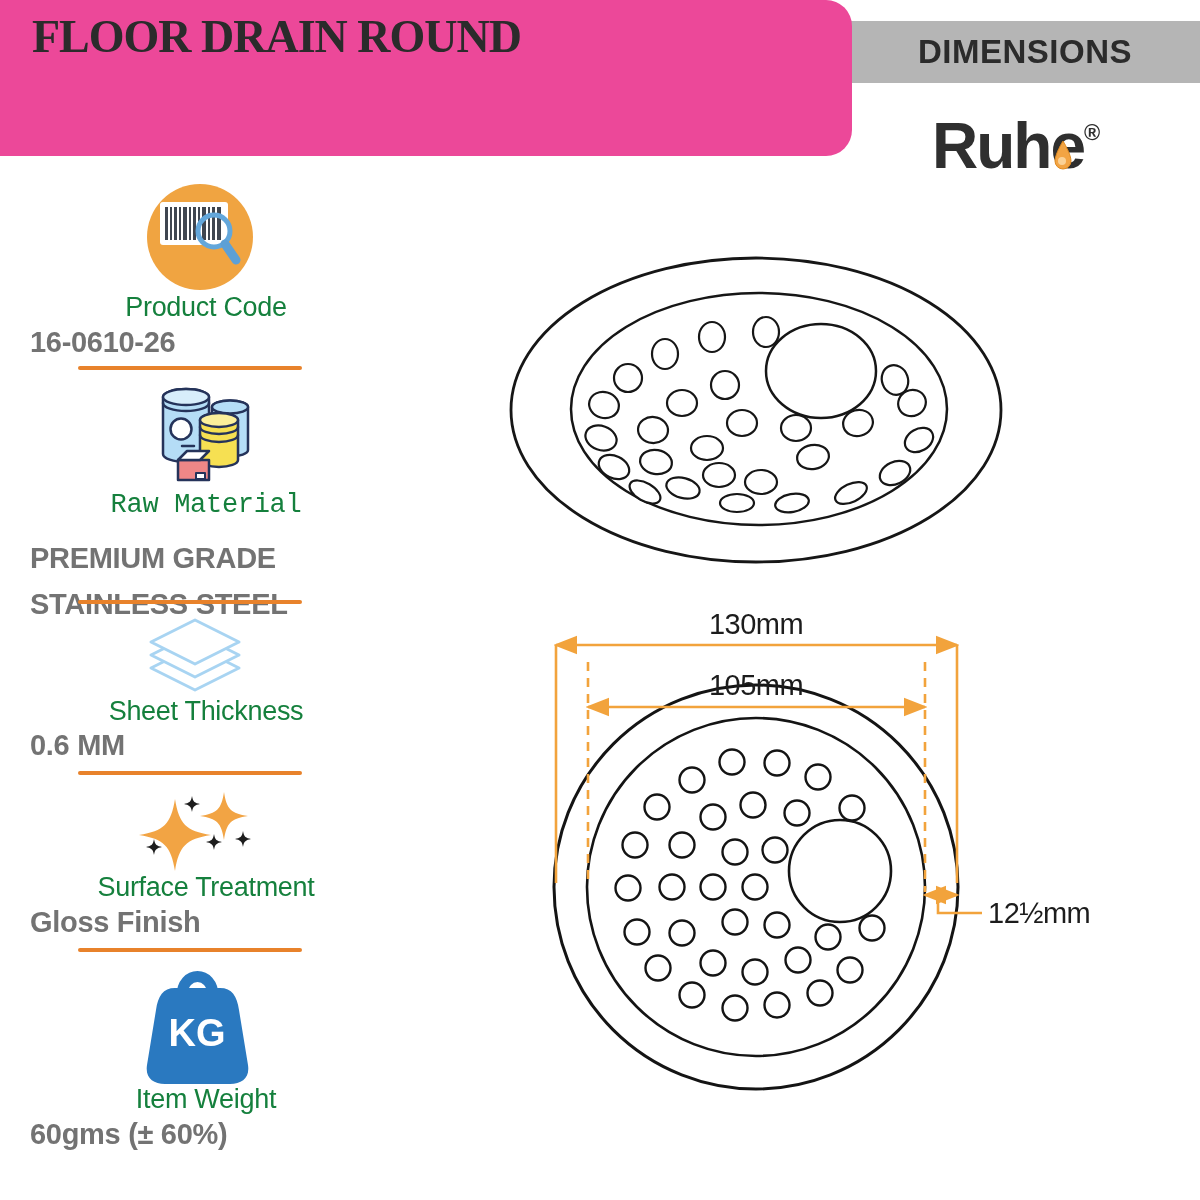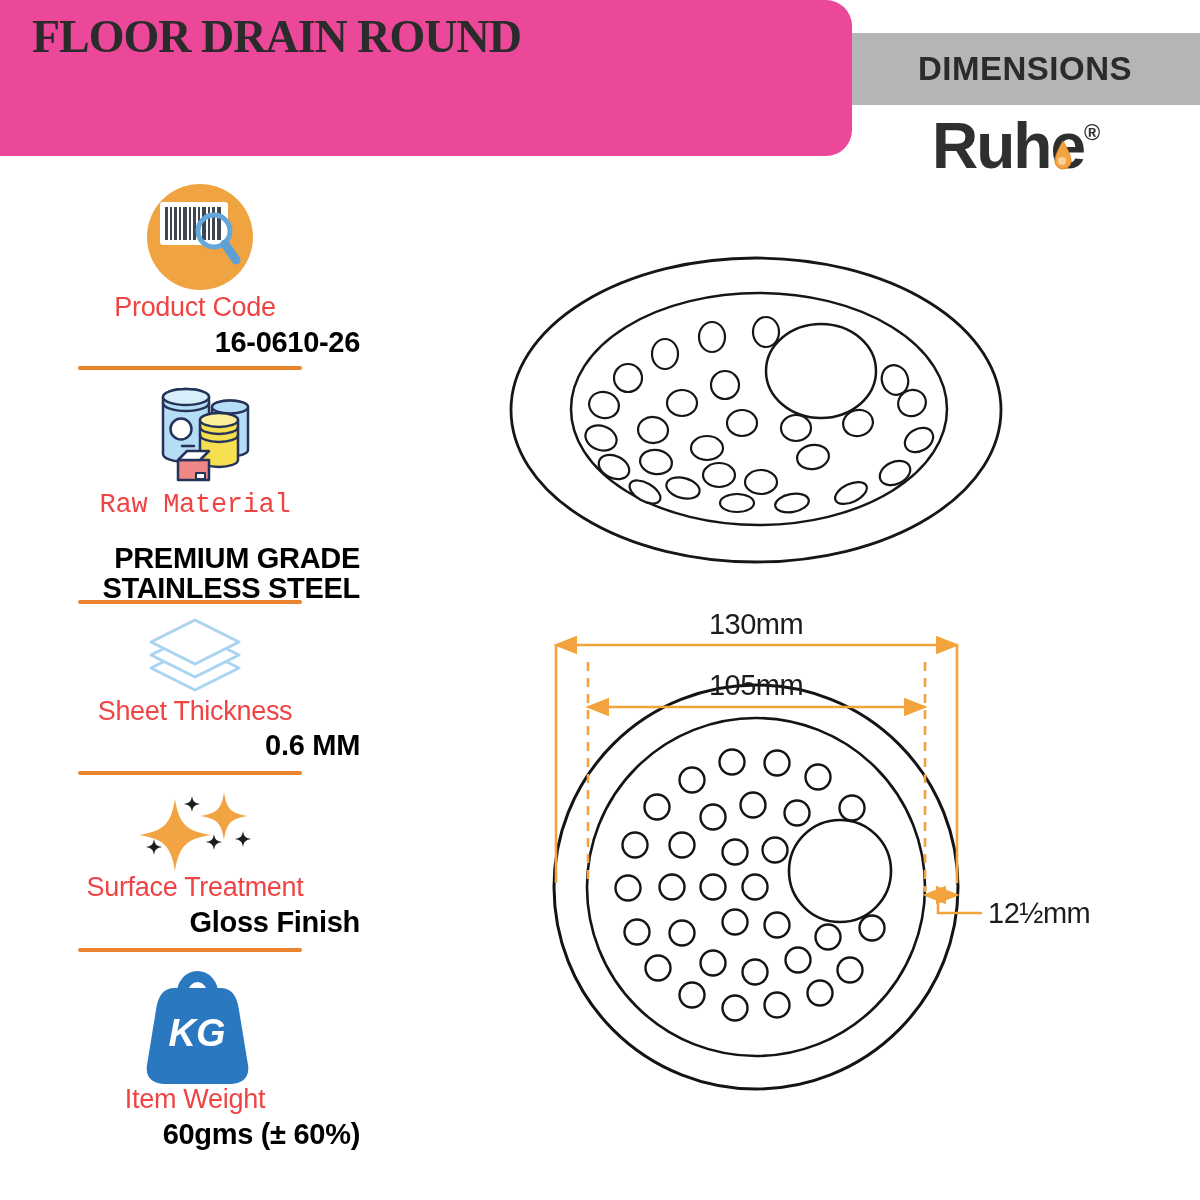--- a/index.html
+++ b/index.html
@@ -1,60 +1,60 @@
 <!DOCTYPE html>
 <html><head>
 <meta charset="utf-8">
 <style>
   html,body{margin:0;padding:0;}
   body{
     width:1200px;height:1200px;position:relative;background:#ffffff;
     font-family:"Liberation Sans", sans-serif;overflow:hidden;color:#1e1e1e;
   }
-  .abs{position:absolute;font-style:italic;}
+  .abs{position:absolute;}
 
   
   .banner{
     position:absolute;left:0;top:0;width:852px;height:156px;
     background:#ec4899;border-radius:0 26px 26px 0;z-index:2;font-family:Liberation Serif, serif;
   }
   .banner-title{
     position:absolute;left:32px;top:10px;font-size:46px;font-weight:700;
     color:#2b2b2b;letter-spacing:-1px;white-space:nowrap;
   }
   .banner-sub{
     position:absolute;left:32px;top:68px;font-size:38px;font-weight:400;
     color:#ffffff;letter-spacing:-1px;white-space:nowrap;
   }
   .gray-band{
-    position:absolute;left:850px;top:33px;width:350px;height:72px;
+    position:absolute;left:850px;top:21px;width:350px;height:62px;
     background:#B5B5B5;z-index:1;display:flex;align-items:center;justify-content:center;
   }
   .gray-band-label{
     font-size:33px;font-weight:700;color:#2b2b2b;letter-spacing:0.5px;
   }
   .logo{
     position:absolute;left:932px;top:104px;width:240px;height:84px;z-index:3;
   }
   .logo-text{
     font-size:64px;font-weight:800;color:#2f2f2f;letter-spacing:-2px;line-height:84px;
   }
   .logo-reg{
     font-size:22px;font-weight:700;color:#2f2f2f;vertical-align:28px;letter-spacing:0;
   }
   .logo-drop{position:absolute;left:122px;top:36px;}
 
   
   .slabel{
-    position:absolute;left:30px;width:330px;text-align:center;
-    font-size:27px;font-weight:400;color:#ef4444;letter-spacing:-0.3px;
+    position:absolute;left:41px;width:330px;text-align:center;
+    font-size:27px;font-weight:400;color:#15803d;letter-spacing:-0.3px;
   }
   .svalue{
-    position:absolute;left:30px;width:330px;text-align:right;
-    font-size:29px;font-weight:700;color:#000000;letter-spacing:-0.3px;
+    position:absolute;left:30px;width:330px;text-align:left;
+    font-size:29px;font-weight:700;color:#737373;letter-spacing:-0.3px;
   }
   .divider{
     position:absolute;left:78px;width:224px;height:4px;background:#E8822B;border-radius:2px;
   }
 
   
   .drawing{position:absolute;}
   svg text{font-family:"Liberation Sans", sans-serif;}
   .dimtext{font-size:29px;font-weight:500;fill:#1c1c1c;letter-spacing:-0.5px;}
 </style>
@@ -120,21 +120,21 @@
         <path d="M50,44 a19,7 0 0 0 38,0" fill="none"></path>
         <path d="M50,52 a19,7 0 0 0 38,0" fill="none"></path>
         <rect x="28" y="77" width="31" height="20" fill="#EF8787"></rect>
         <polygon points="28,77 37,68 59,68 50,77" fill="#ffffff"></polygon>
         <rect x="46" y="90" width="9" height="6" fill="#ffffff" stroke-width="2"></rect>
       </g>
     </svg>
   </div>
   <div class="slabel" style="top:490px;font-family:Liberation Mono, monospace;">Raw Material</div>
   <div class="svalue" style="top:542px;">PREMIUM GRADE</div>
-  <div class="svalue" style="top:572px;">STAINLESS STEEL</div>
+  <div class="svalue" style="top:588px;">STAINLESS STEEL</div>
   <div class="divider" style="top:600px;"></div>
 
   <div class="abs" style="left:147px;top:618px;">
     <svg width="96" height="78" viewBox="0 0 96 78">
       <g stroke="#A8D4F2" stroke-width="3" fill="#ffffff" stroke-linejoin="round">
         <polygon points="48,28 92,50 48,72 4,50"></polygon>
         <polygon points="48,15 92,37 48,59 4,37"></polygon>
         <polygon points="48,2 92,24 48,46 4,24"></polygon>
       </g>
     </svg>

